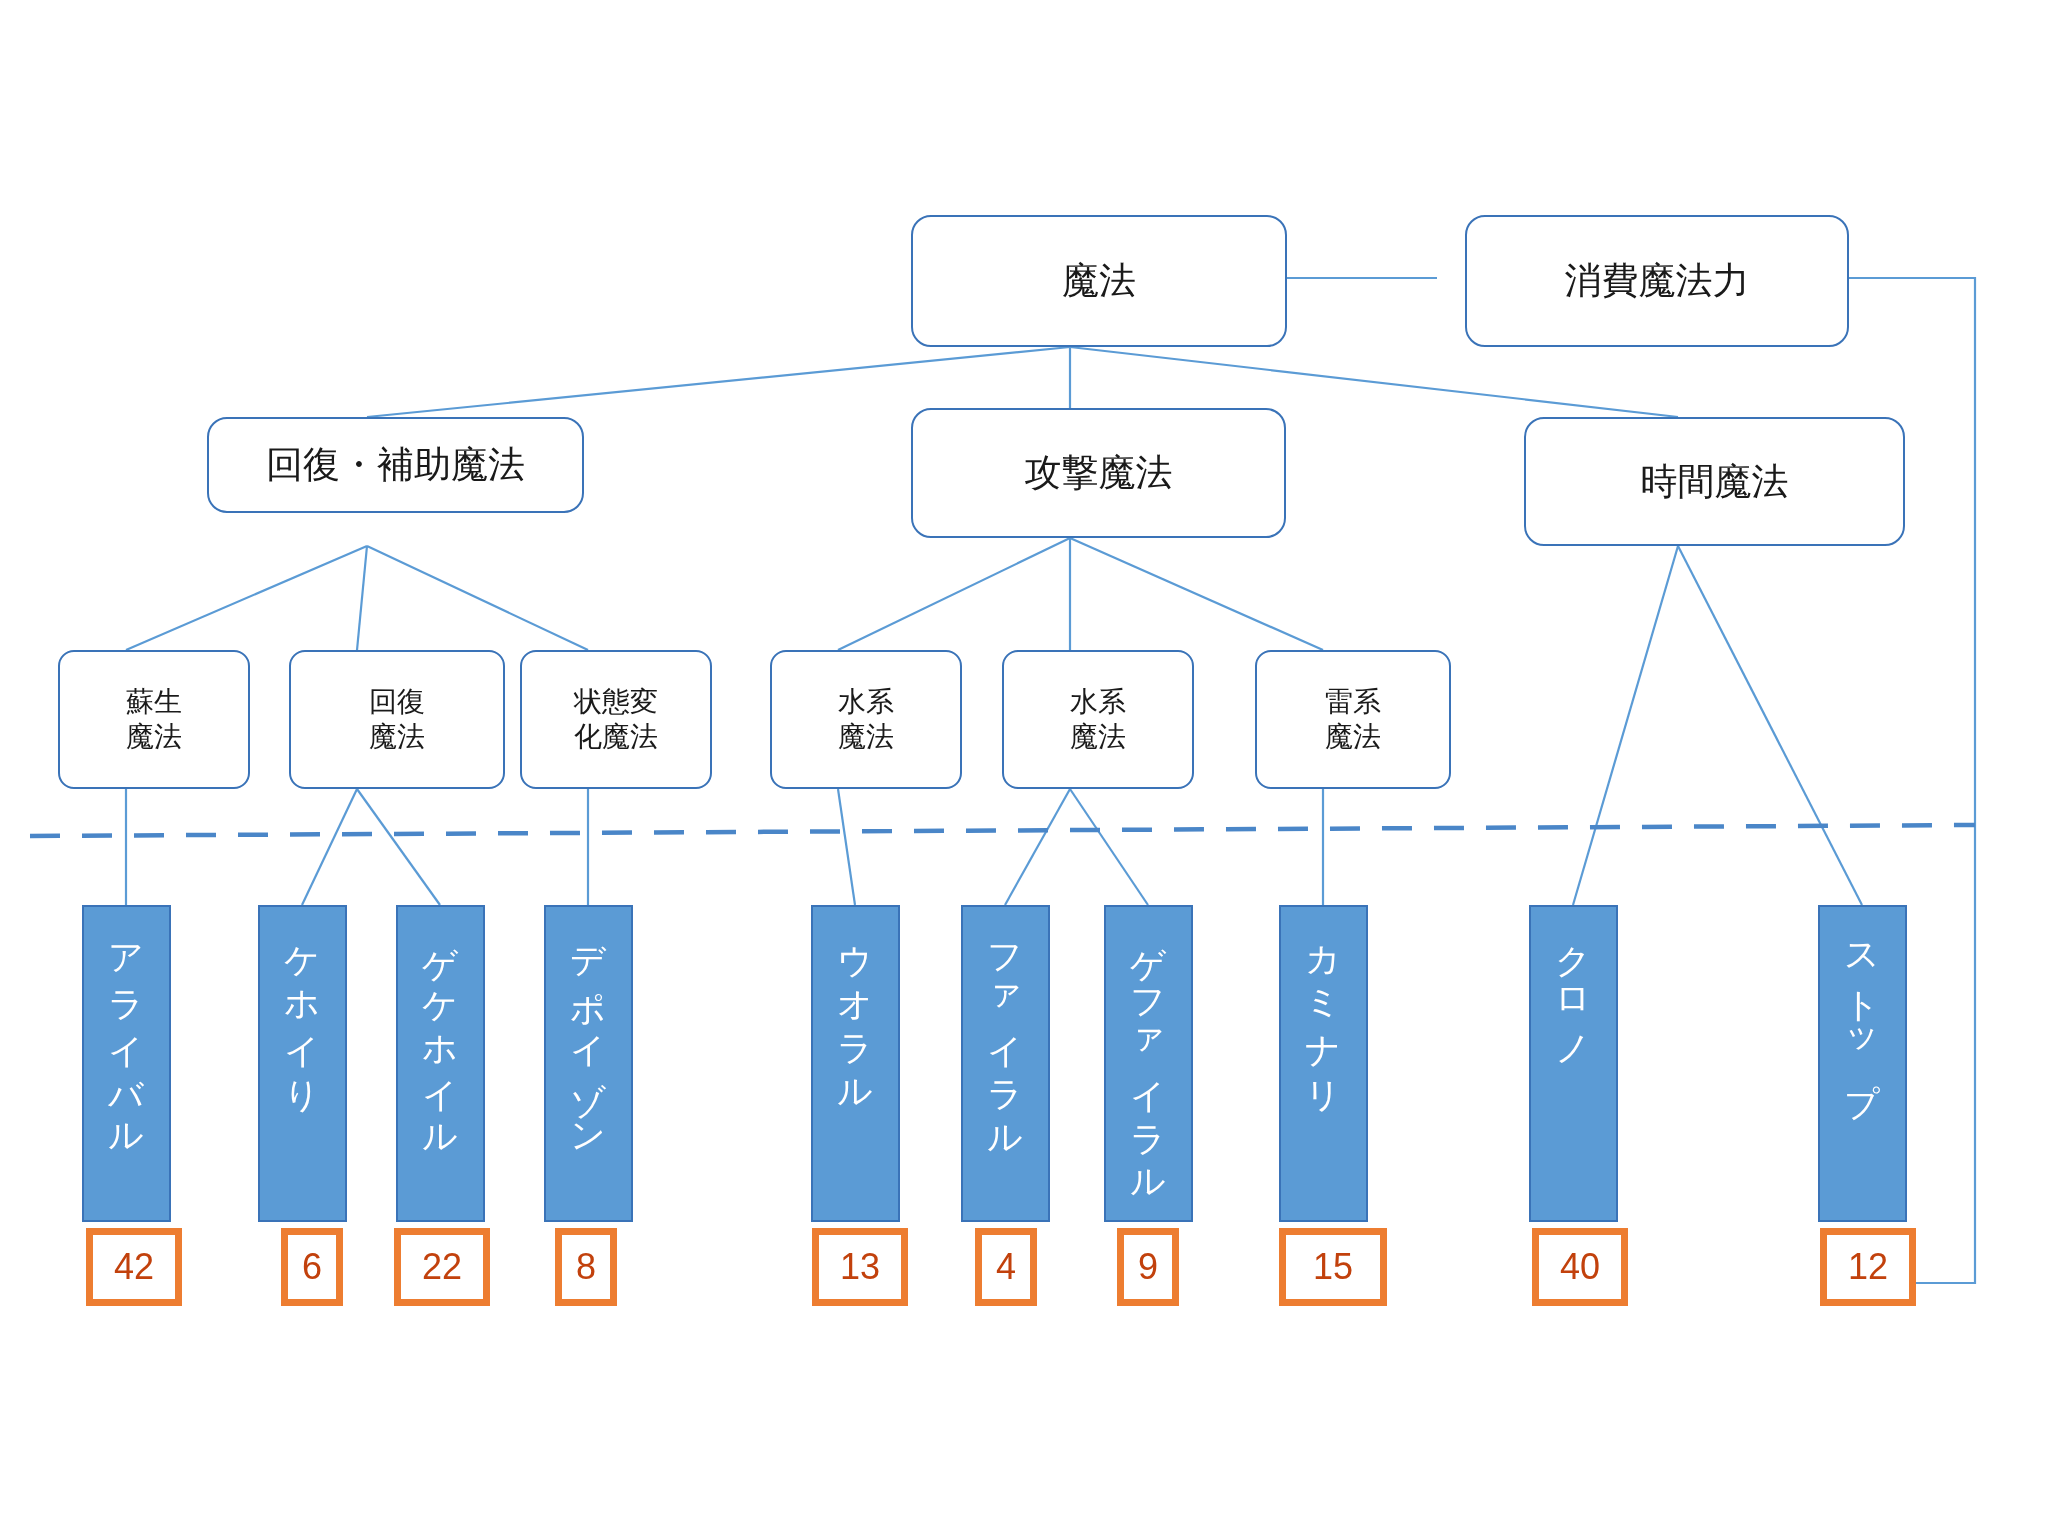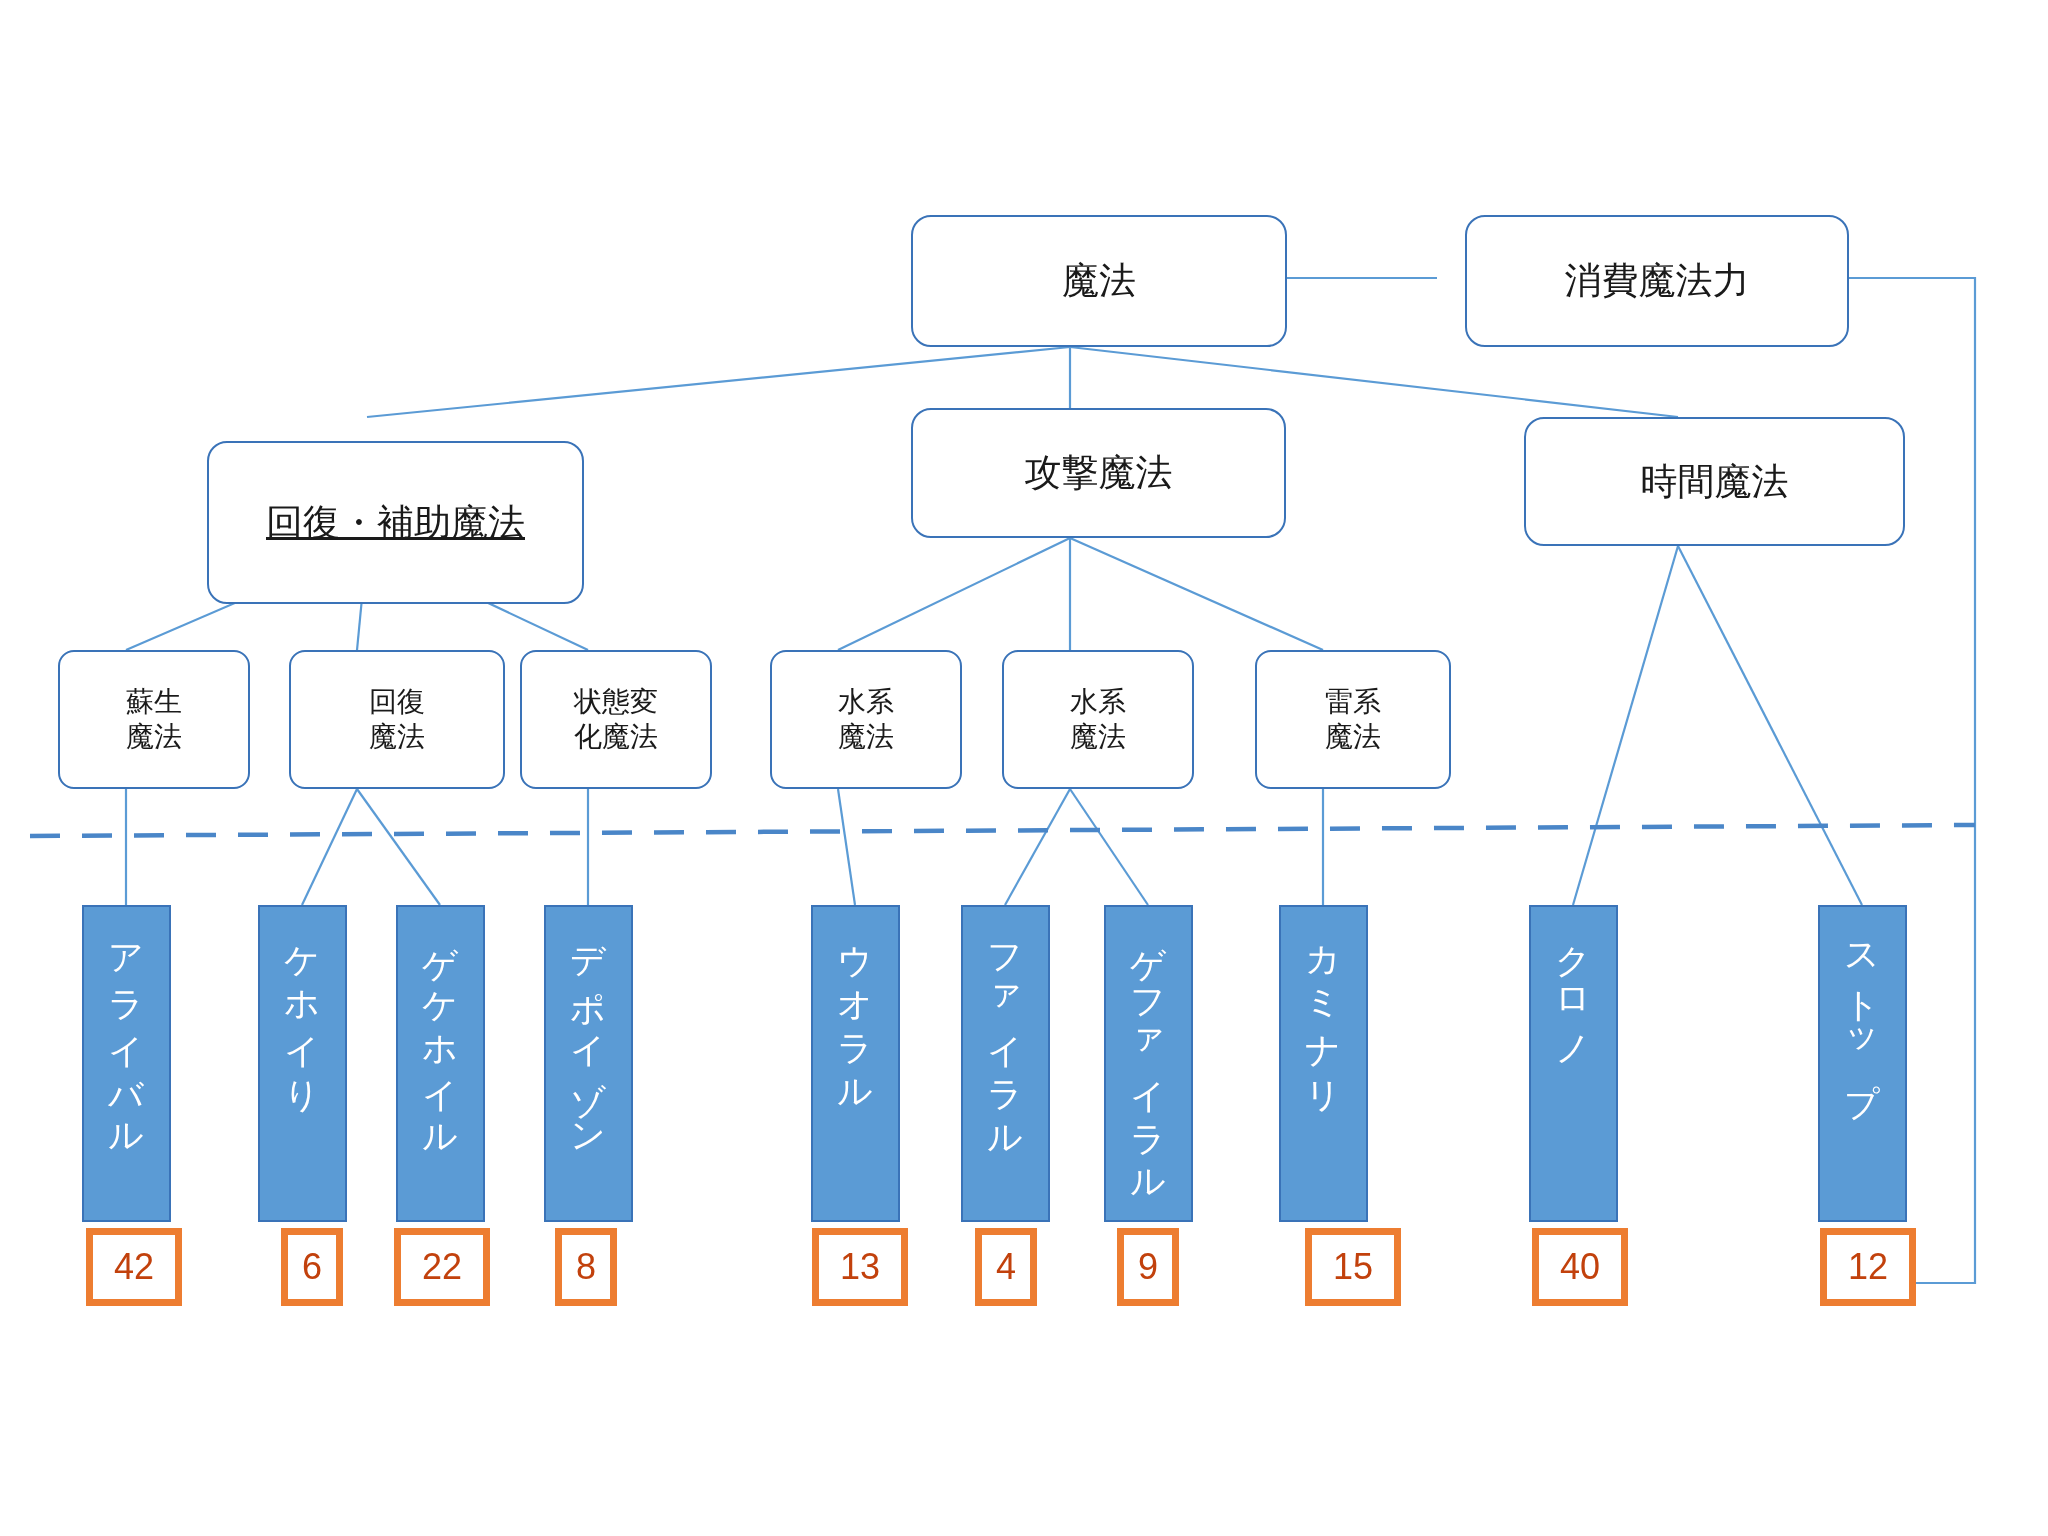--- a/index.html
+++ b/index.html
@@ -119,21 +119,21 @@
   </svg>
 
   <div class="node lvl1" style="left:883px; top:215px; width:376px; height:132px;">
     <span>魔法</span>
   </div>
 
   <div class="node lvl1" style="left:1437px; top:215px; width:384px; height:132px;">
     <span>消費魔法力</span>
   </div>
 
-  <div class="node lvl2" style="left:179px; top:441px; width:377px; height:163px;text-decoration:underline;">
+  <div class="node lvl2" style="left:179px; top:417px; width:377px; height:96px;">
     <span>回復・補助魔法</span>
   </div>
 
   <div class="node lvl2" style="left:883px; top:408px; width:375px; height:130px;">
     <span>攻撃魔法</span>
   </div>
 
   <div class="node lvl2" style="left:1496px; top:417px; width:381px; height:129px;">
     <span>時間魔法</span>
   </div>
@@ -213,21 +213,21 @@
   </div>
   <div class="cost" style="left:812px; top:1228px; width:96px; height:78px;">
     <span>13</span>
   </div>
   <div class="cost" style="left:975px; top:1228px; width:62px; height:78px;">
     <span>4</span>
   </div>
   <div class="cost" style="left:1117px; top:1228px; width:62px; height:78px;">
     <span>9</span>
   </div>
-  <div class="cost" style="left:1279px; top:1228px; width:96px; height:78px;margin-left:26px;">
+  <div class="cost" style="left:1279px; top:1228px; width:108px; height:78px;">
     <span>15</span>
   </div>
   <div class="cost" style="left:1532px; top:1228px; width:96px; height:78px;">
     <span>40</span>
   </div>
   <div class="cost" style="left:1820px; top:1228px; width:96px; height:78px;">
     <span>12</span>
   </div>
 
 </div>

